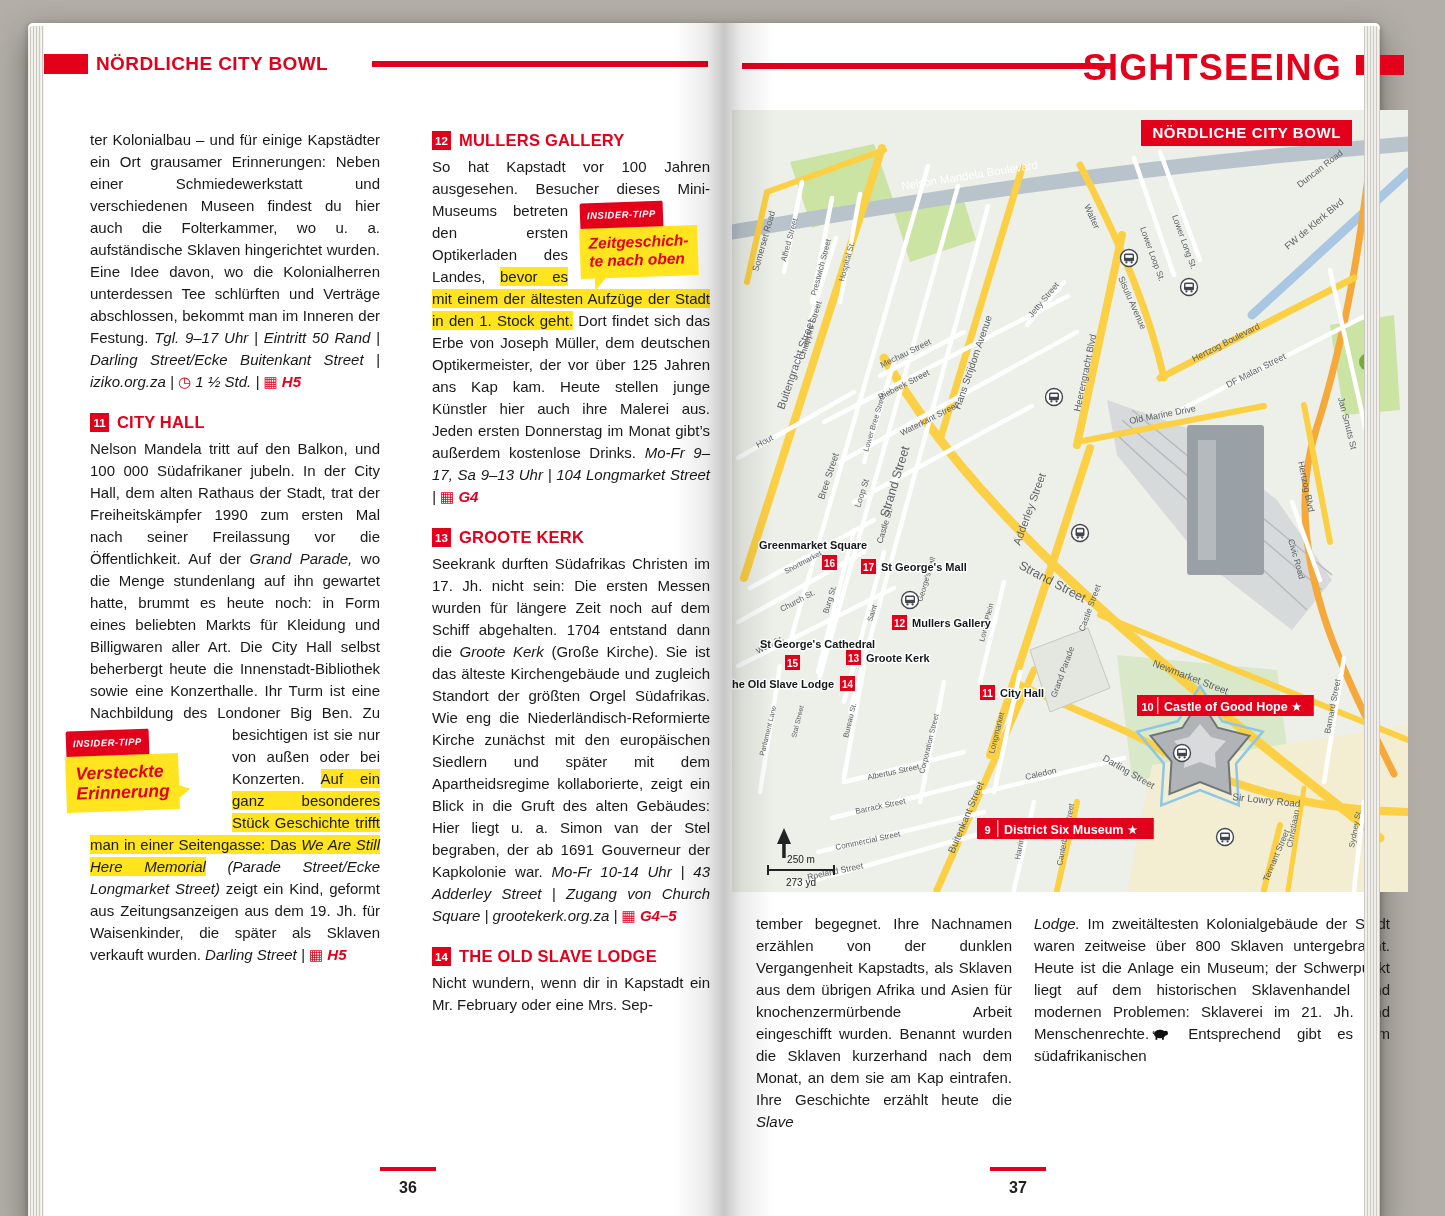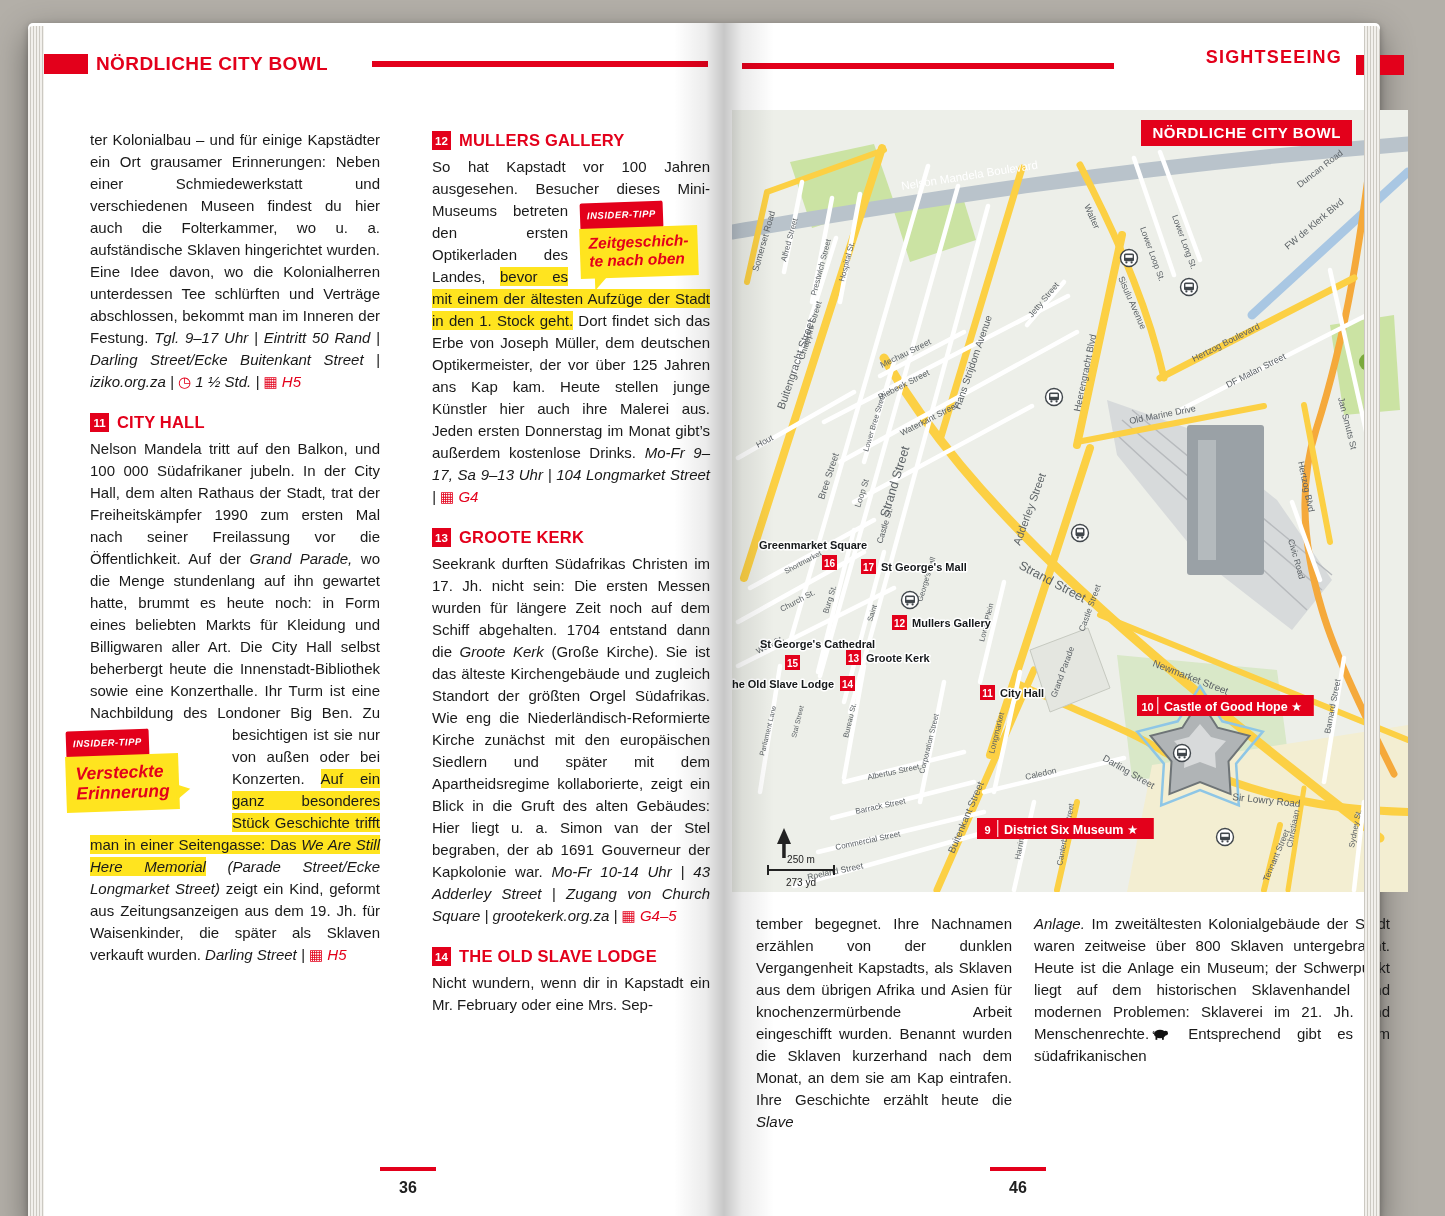--- a/index.html
+++ b/index.html
@@ -30,31 +30,31 @@
   .page-left .hdr{top:30px;left:0;right:30px;}
   .page-right .hdr{top:28px;left:20px;right:16px;}
   .hdr .blk{position:absolute;top:1px;height:20px;background:var(--red);}
   .page-left .hdr .blk{left:0;width:44px;}
   .page-right .hdr .blk{right:0;width:48px;top:4px;}
   .hdr .bar{position:absolute;height:6px;background:var(--red);}
   .page-left .hdr .bar{left:328px;right:0;top:8px;}
   .page-right .hdr .bar{left:0;width:372px;top:12px;}
   .hdr .ttl{position:absolute;font-weight:bold;color:var(--red);white-space:nowrap;}
   .page-left .hdr .ttl{left:52px;top:0px;font-size:19px;letter-spacing:.4px;}
-  .page-right .hdr .ttl{right:62px;top:-4px;font-size:18px;letter-spacing:1.2px;margin-left:38px;}
+  .page-right .hdr .ttl{right:62px;top:-4px;font-size:36px;letter-spacing:1.2px;margin-left:38px;}
 
   
   .col{position:absolute;}
   .col-a{left:46px;top:106px;width:290px;}
   .col-b{left:388px;top:106px;width:278px;}
   .col-c{left:34px;top:890px;width:256px;}
   .col-d{left:312px;top:890px;width:356px;}
   .bt{font-size:15px;line-height:22px;text-align:justify;color:var(--ink);}
   .bt i{font-style:italic;}
-  .red{color:var(--red);font-style:italic;}
+  .red{color:var(--red);font-style:italic;font-weight:bold;}
   .red-ic{color:var(--red);font-style:normal;}
   .hl{background:var(--yellow);padding:1px 0;box-decoration-break:clone;-webkit-box-decoration-break:clone;}
 
   .entry-head{display:flex;align-items:center;gap:8px;margin:20px 0 6px;}
   .entry-head.first{margin-top:2px;}
   .h-num{flex:0 0 auto;width:19px;height:19px;background:var(--red);color:#fff;font-size:11.5px;font-weight:bold;
          display:flex;align-items:center;justify-content:center;}
   .h-ttl{color:var(--red);font-weight:bold;font-size:16.5px;letter-spacing:.2px;white-space:nowrap;}
 
   
@@ -413,31 +413,31 @@
             <path d="M36 760 L102 760 M36 755 L36 765 M102 755 L102 765" stroke="#222" stroke-width="2" fill="none"></path>
             <text x="69" y="776" font-size="10" text-anchor="middle">273 yd</text>
           </g>
         </svg>
       </div>
 
       <div class="col col-c">
         <p class="bt"><span>tember begegnet. Ihre Nachnamen erzählen von der dunklen Vergangenheit Kapstadts, als Sklaven aus dem übrigen Afrika und Asien für knochenzermürbende Arbeit eingeschifft wurden. Benannt wurden die Sklaven kurzerhand nach dem Monat, an dem sie am Kap eintrafen. Ihre Geschichte erzählt heute die </span><i>Slave</i></p>
       </div>
       <div class="col col-d">
-        <p class="bt"><i>Anlage.</i><span> Im zweitältesten Kolonialgebäude der Stadt waren zeitweise über 800 Sklaven untergebracht. Heute ist die Anlage ein Museum; der Schwerpunkt liegt auf dem historischen Sklavenhandel und modernen Problemen: Sklaverei im 21. Jh. und Menschenrechte.</span><svg class="pig" width="17" height="12" viewBox="0 0 17 12">
+        <p class="bt"><i>Lodge.</i><span> Im zweitältesten Kolonialgebäude der Stadt waren zeitweise über 800 Sklaven untergebracht. Heute ist die Anlage ein Museum; der Schwerpunkt liegt auf dem historischen Sklavenhandel und modernen Problemen: Sklaverei im 21. Jh. und Menschenrechte.</span><svg class="pig" width="17" height="12" viewBox="0 0 17 12">
               <ellipse cx="8" cy="6" rx="6" ry="4.2" fill="#111"></ellipse>
               <circle cx="13.6" cy="5.2" r="2.4" fill="#111"></circle>
               <rect x="3.5" y="9" width="1.8" height="2.8" fill="#111"></rect>
               <rect x="10" y="9" width="1.8" height="2.8" fill="#111"></rect>
               <path d="M2.5 4 Q0.5 2.5 1.5 6" stroke="#111" stroke-width="1" fill="none"></path>
             </svg><span> Entsprechend gibt es am südafrikanischen</span></p>
       </div>
 
       <div class="footer">
         <div class="dash"></div>
-        <div class="num">46</div>
+        <div class="num">37</div>
       </div>
     </div>
 
     <div class="spine"></div>
     <div class="edge-bottom"></div>
   </div>
 </div>
 
 </body></html>

